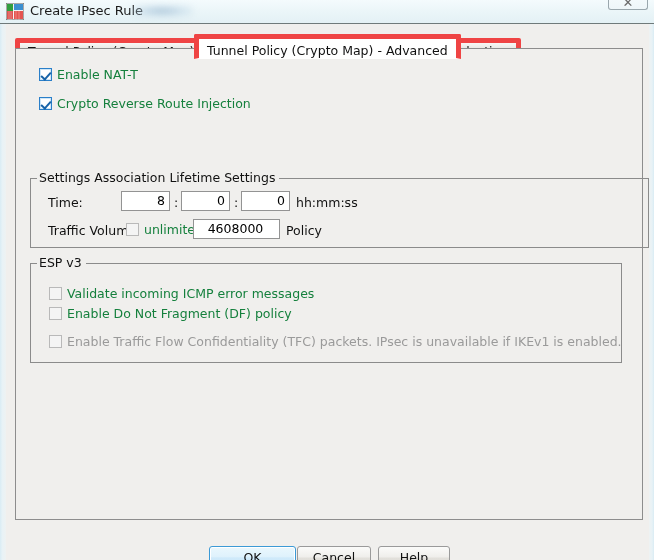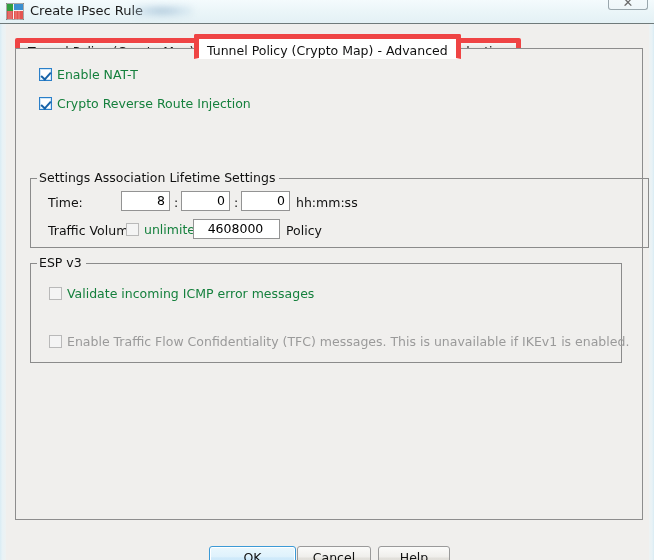--- a/index.html
+++ b/index.html
@@ -312,23 +312,26 @@
         <div class="flabel" style="left:255px; top:45px;">Policy</div>
       </div>
 
       <div class="group" id="grp-esp">
         <div class="glabel">ESP v3</div>
 
         <div class="cbrow enabled" style="left:18px; top:15px;margin-top:8px;">
           <span class="cbox dim"></span><span>Validate incoming ICMP error messages</span>
         </div>
 
+        <div class="cbrow enabled" style="left:18px; top:43px;">
+          <span class="cbox dim"></span><span>Enable Do Not Fragment (DF)  policy</span>
+        </div>
 
         <div class="cbrow disabled" style="left:18px; top:71px;">
-          <span class="cbox dim"></span><span>Enable Traffic Flow Confidentiality (TFC) messages. This is unavailable if IKEv1 is enabled.</span>
+          <span class="cbox dim"></span><span>Enable Traffic Flow Confidentiality (TFC) packets. IPsec is unavailable if IKEv1 is enabled.</span>
         </div>
       </div>
 
     </div>
 
     <div class="btn focus" id="btn-ok">OK</div>
     <div class="btn" id="btn-cancel">Cancel</div>
     <div class="btn" id="btn-help">Help</div>
 
   </div>

